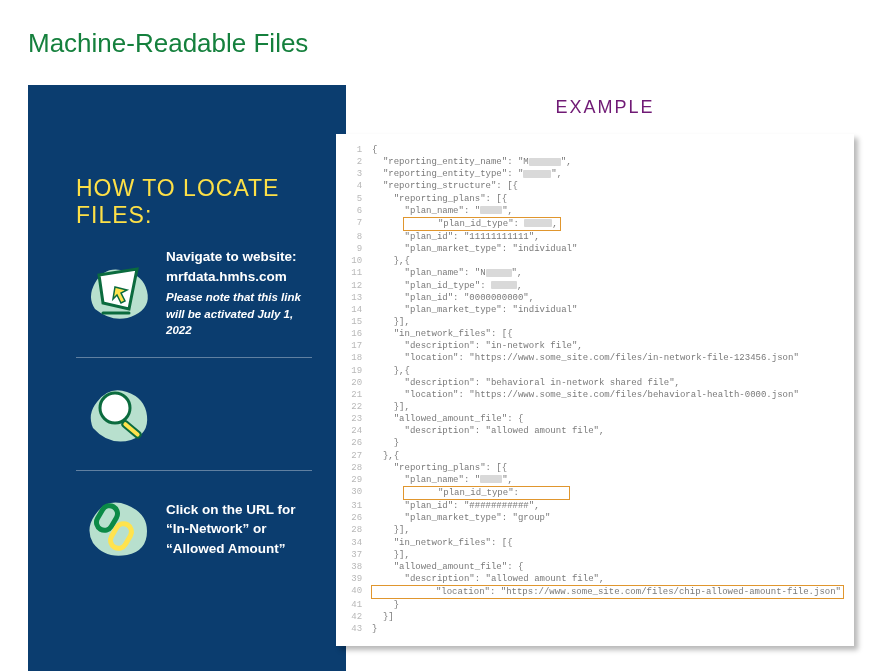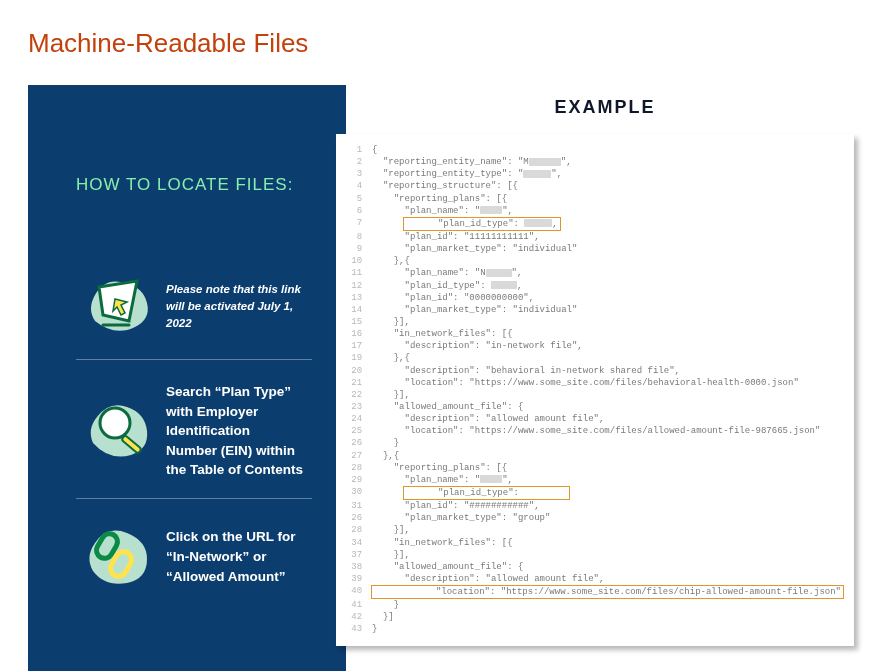--- a/index.html
+++ b/index.html
@@ -5,42 +5,41 @@
   * { box-sizing: border-box; margin: 0; padding: 0; }
   body {
     font-family: Arial, Helvetica, sans-serif;
     background: #fff;
     width: 892px;
     height: 671px;
     overflow: hidden;
     padding: 28px 28px 0 28px;
   }
   .page-title {
-    color: #c2410c;
+    color: #15803d;
     font-size: 26px;
     font-weight: 400;
     margin-bottom: 26px;
   }
   .columns {
     display: flex;
     align-items: flex-start;
     position: relative;
   }
   .left-panel {
     width: 455px;
     background: #0b3d6f;
     padding: 90px 34px 40px 48px;
     min-height: 610px;
   }
   .how-heading {
-    color: #86efac;
-    font-size: 17px;
+    color: #fde047;
+    font-size: 23px;
     letter-spacing: 1px;
     font-weight: 400;
-    margin-bottom: 56px;
   }
   .step {
     display: flex;
     align-items: center;
     padding: 18px 0;
   }
   .step:not(:last-child) {
     border-bottom: 1px solid rgba(255,255,255,0.35);
     margin-bottom: 4px;
   }
@@ -66,23 +65,23 @@
     margin-top: 3px;
     font-weight: bold;
   }
 
   .right-panel {
     flex: 1;
     position: relative;
     padding-top: 12px;
   }
   .example-label {
-    color: #0f172a;
+    color: #701a75;
     font-size: 18px;
-    font-weight: 700;
+    font-weight: 400;
     letter-spacing: 2px;
     text-align: center;
     margin-bottom: 16px;
   }
   .code-card {
     background: #fff;
     margin-left: -10px;
     margin-right: 10px;
     box-shadow: 4px 4px 5px rgba(0,0,0,0.28);
     padding: 10px 10px 10px 6px;
@@ -131,34 +130,32 @@
     <div class="step">
       <div class="step-icon">
         <svg width="72" height="72" viewBox="0 0 72 72">
           <path d="M10 52 Q2 40 10 26 Q20 8 40 14 Q58 18 62 34 Q66 50 50 58 Q30 68 10 52 Z" fill="#b8e0ce"></path>
           <path d="M14 18 L52 12 L44 52 L18 46 Z" fill="#fff" stroke="#0b6b3e" stroke-width="3"></path>
           <path d="M30 30 L42 33 L36 36 L40 44 L36 46 L32 38 L28 42 Z" fill="#ffe34d" stroke="#0b6b3e" stroke-width="1.5"></path>
           <path d="M18 56 L44 56" stroke="#0b6b3e" stroke-width="3" stroke-linecap="round"></path>
         </svg>
       </div>
       <div class="step-text">
+        <b>Navigate to website: mrfdata.hmhs.com</b>
         <span class="note">Please note that this link will be activated July 1, 2022</span>
       </div>
     </div>
 
     <div class="step">
       <div class="step-icon">
         <svg width="72" height="72" viewBox="0 0 72 72">
           <path d="M8 48 Q2 34 12 22 Q24 6 42 12 Q60 18 62 36 Q64 54 46 60 Q24 66 8 48 Z" fill="#b8e0ce"></path>
           <circle cx="30" cy="28" r="15" fill="#fff" stroke="#0b6b3e" stroke-width="3"></circle>
           <rect x="40" y="40" width="22" height="6" rx="3" fill="#ffe34d" stroke="#0b6b3e" stroke-width="2" transform="rotate(40 40 40)"></rect>
         </svg>
-      </div>
-      <div class="step-text">
-        <b>Search “Plan Type” with Employer Identification Number (EIN) within the Table of Contents</b>
       </div>
     </div>
 
     <div class="step" style="border-bottom:none;">
       <div class="step-icon">
         <svg width="72" height="72" viewBox="0 0 72 72">
           <path d="M8 50 Q0 36 10 22 Q22 4 42 12 Q62 20 62 38 Q62 58 42 62 Q20 66 8 50 Z" fill="#b8e0ce"></path>
           <rect x="14" y="12" width="16" height="26" rx="8" fill="none" stroke="#0b8a46" stroke-width="5" transform="rotate(30 22 25)"></rect>
           <rect x="28" y="30" width="16" height="26" rx="8" fill="none" stroke="#ffe34d" stroke-width="5" transform="rotate(30 36 43)"></rect>
         </svg>
@@ -182,27 +179,27 @@
       <div class="code-line"><span class="ln">8</span><span>      "plan_id": "11111111111",</span></div>
       <div class="code-line"><span class="ln">9</span><span>      "plan_market_type": "individual"</span></div>
       <div class="code-line"><span class="ln">10</span><span>    },{</span></div>
       <div class="code-line"><span class="ln">11</span><span><span>      "plan_name": "N</span><span class="redact" style="width:26px"></span><span>",</span></span></div>
       <div class="code-line"><span class="ln">12</span><span><span>      "plan_id_type": </span><span class="redact" style="width:26px"></span><span>,</span></span></div>
       <div class="code-line"><span class="ln">13</span><span>      "plan_id": "0000000000",</span></div>
       <div class="code-line"><span class="ln">14</span><span>      "plan_market_type": "individual"</span></div>
       <div class="code-line"><span class="ln">15</span><span>    }],</span></div>
       <div class="code-line"><span class="ln">16</span><span>    "in_network_files": [{</span></div>
       <div class="code-line"><span class="ln">17</span><span>      "description": "in-network file",</span></div>
+      <div class="code-line"><span class="ln">18</span><span>      "location": "https://www.some_site.com/files/in-network-file-123456.json"</span></div>
       <div class="code-line"><span class="ln">19</span><span>    },{</span></div>
       <div class="code-line"><span class="ln">20</span><span>      "description": "behavioral in-network shared file",</span></div>
       <div class="code-line"><span class="ln">21</span><span>      "location": "https://www.some_site.com/files/behavioral-health-0000.json"</span></div>
       <div class="code-line"><span class="ln">22</span><span>    }],</span></div>
       <div class="code-line"><span class="ln">23</span><span>    "allowed_amount_file": {</span></div>
       <div class="code-line"><span class="ln">24</span><span>      "description": "allowed amount file",</span></div>
-      <div class="code-line"><span class="ln">25</span><span>      "location": "https://www.some_site.com/files/allowed-amount-file-987665.json"</span></div>
       <div class="code-line"><span class="ln">26</span><span>    }</span></div>
       <div class="code-line"><span class="ln">27</span><span>  },{</span></div>
       <div class="code-line"><span class="ln">28</span><span>    "reporting_plans": [{</span></div>
       <div class="code-line"><span class="ln">29</span><span><span>      "plan_name": "</span><span class="redact" style="width:22px"></span><span>",</span></span></div>
       <div class="code-line"><span class="ln">30</span><span>      </span><span class="hl" style="padding-right:50px"><span>      "plan_id_type":</span></span></div>
       <div class="code-line"><span class="ln">31</span><span>      "plan_id": "###########",</span></div>
       <div class="code-line"><span class="ln">26</span><span>      "plan_market_type": "group"</span></div>
       <div class="code-line"><span class="ln">28</span><span>    }],</span></div>
       <div class="code-line"><span class="ln">34</span><span>    "in_network_files": [{</span></div>
       <div class="code-line"><span class="ln">37</span><span>    }],</span></div>

